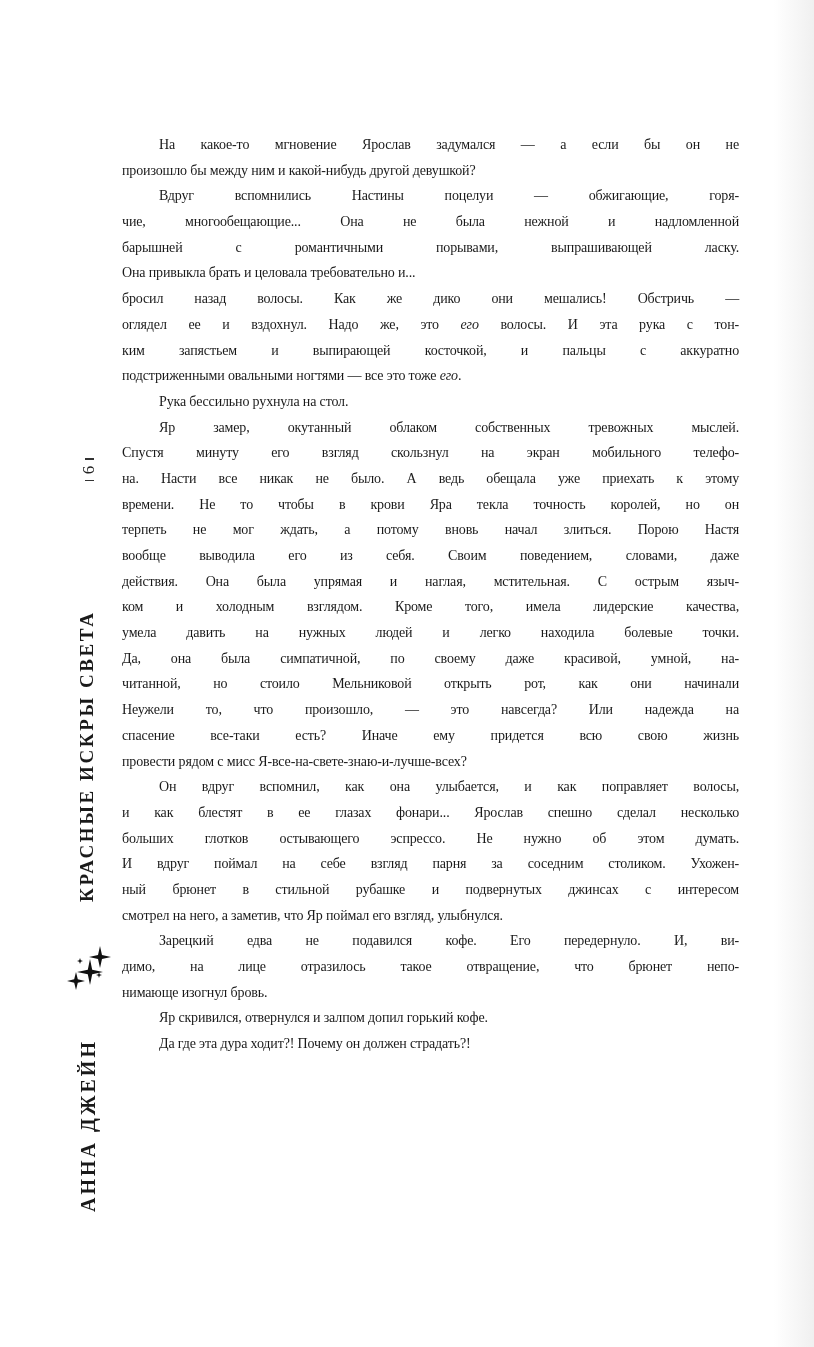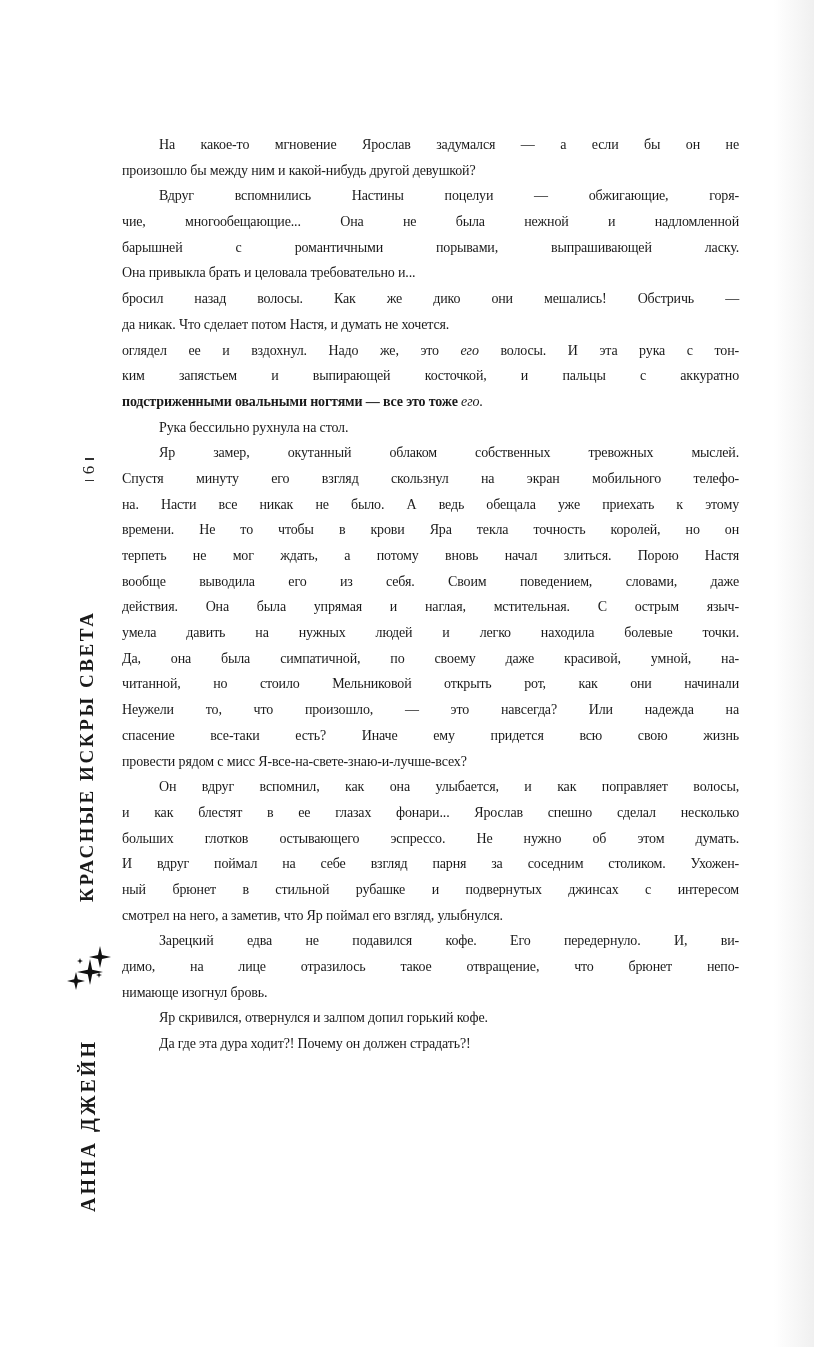--- a/index.html
+++ b/index.html
@@ -131,32 +131,32 @@
 </div>
 
 <div class="body-text" id="body-text">
     <span class="line indent">На какое-то мгновение Ярослав задумался — а если бы он не</span>
     <span class="line last">произошло бы между ним и какой-нибудь другой девушкой?</span>
     <span class="line indent">Вдруг вспомнились Настины поцелуи — обжигающие, горя-</span>
     <span class="line">чие, многообещающие... Она не была нежной и надломленной</span>
     <span class="line">барышней с романтичными порывами, выпрашивающей ласку.</span>
     <span class="line last">Она привыкла брать и целовала требовательно и...</span>
     <span class="line">бросил назад волосы. Как же дико они мешались! Обстричь —</span>
-    <span class="line last">да никак. Что сделает потом Настя, и думать не хочется.</span>
     <span class="line"><span style="white-space: pre;">оглядел ее и вздохнул. Надо же, это </span><em>его</em><span style="white-space: pre; margin-top: 12px;"> волосы. И эта рука с тон-</span></span>
     <span class="line">ким запястьем и выпирающей косточкой, и пальцы с аккуратно</span>
-    <span class="line last"><span style="white-space: pre; font-weight: bold;">подстриженными овальными ногтями — все это тоже </span><em>его</em><span style="white-space: pre;">.</span></span>
+    <span class="line last"><span style="white-space: pre;">подстриженными овальными ногтями — все это тоже </span><em>его</em><span style="white-space: pre;">.</span></span>
     <span class="line indent last">Рука бессильно рухнула на стол.</span>
     <span class="line indent">Яр замер, окутанный облаком собственных тревожных мыслей.</span>
     <span class="line">Спустя минуту его взгляд скользнул на экран мобильного телефо-</span>
     <span class="line">на. Насти все никак не было. А ведь обещала уже приехать к этому</span>
     <span class="line">времени. Не то чтобы в крови Яра текла точность королей, но он</span>
     <span class="line">терпеть не мог ждать, а потому вновь начал злиться. Порою Настя</span>
     <span class="line">вообще выводила его из себя. Своим поведением, словами, даже</span>
     <span class="line">действия. Она была упрямая и наглая, мстительная. С острым языч-</span>
+    <span class="line">ком и холодным взглядом. Кроме того, имела лидерские качества,</span>
     <span class="line">умела давить на нужных людей и легко находила болевые точки.</span>
     <span class="line">Да, она была симпатичной, по своему даже красивой, умной, на-</span>
     <span class="line">читанной, но стоило Мельниковой открыть рот, как они начинали</span>
     <span class="line">Неужели то, что произошло, — это навсегда? Или надежда на</span>
     <span class="line">спасение все-таки есть? Иначе ему придется всю свою жизнь</span>
     <span class="line last">провести рядом с мисс Я-все-на-свете-знаю-и-лучше-всех?</span>
     <span class="line indent">Он вдруг вспомнил, как она улыбается, и как поправляет волосы,</span>
     <span class="line">и как блестят в ее глазах фонари... Ярослав спешно сделал несколько</span>
     <span class="line">больших глотков остывающего эспрессо. Не нужно об этом думать.</span>
     <span class="line">И вдруг поймал на себе взгляд парня за соседним столиком. Ухожен-</span>

